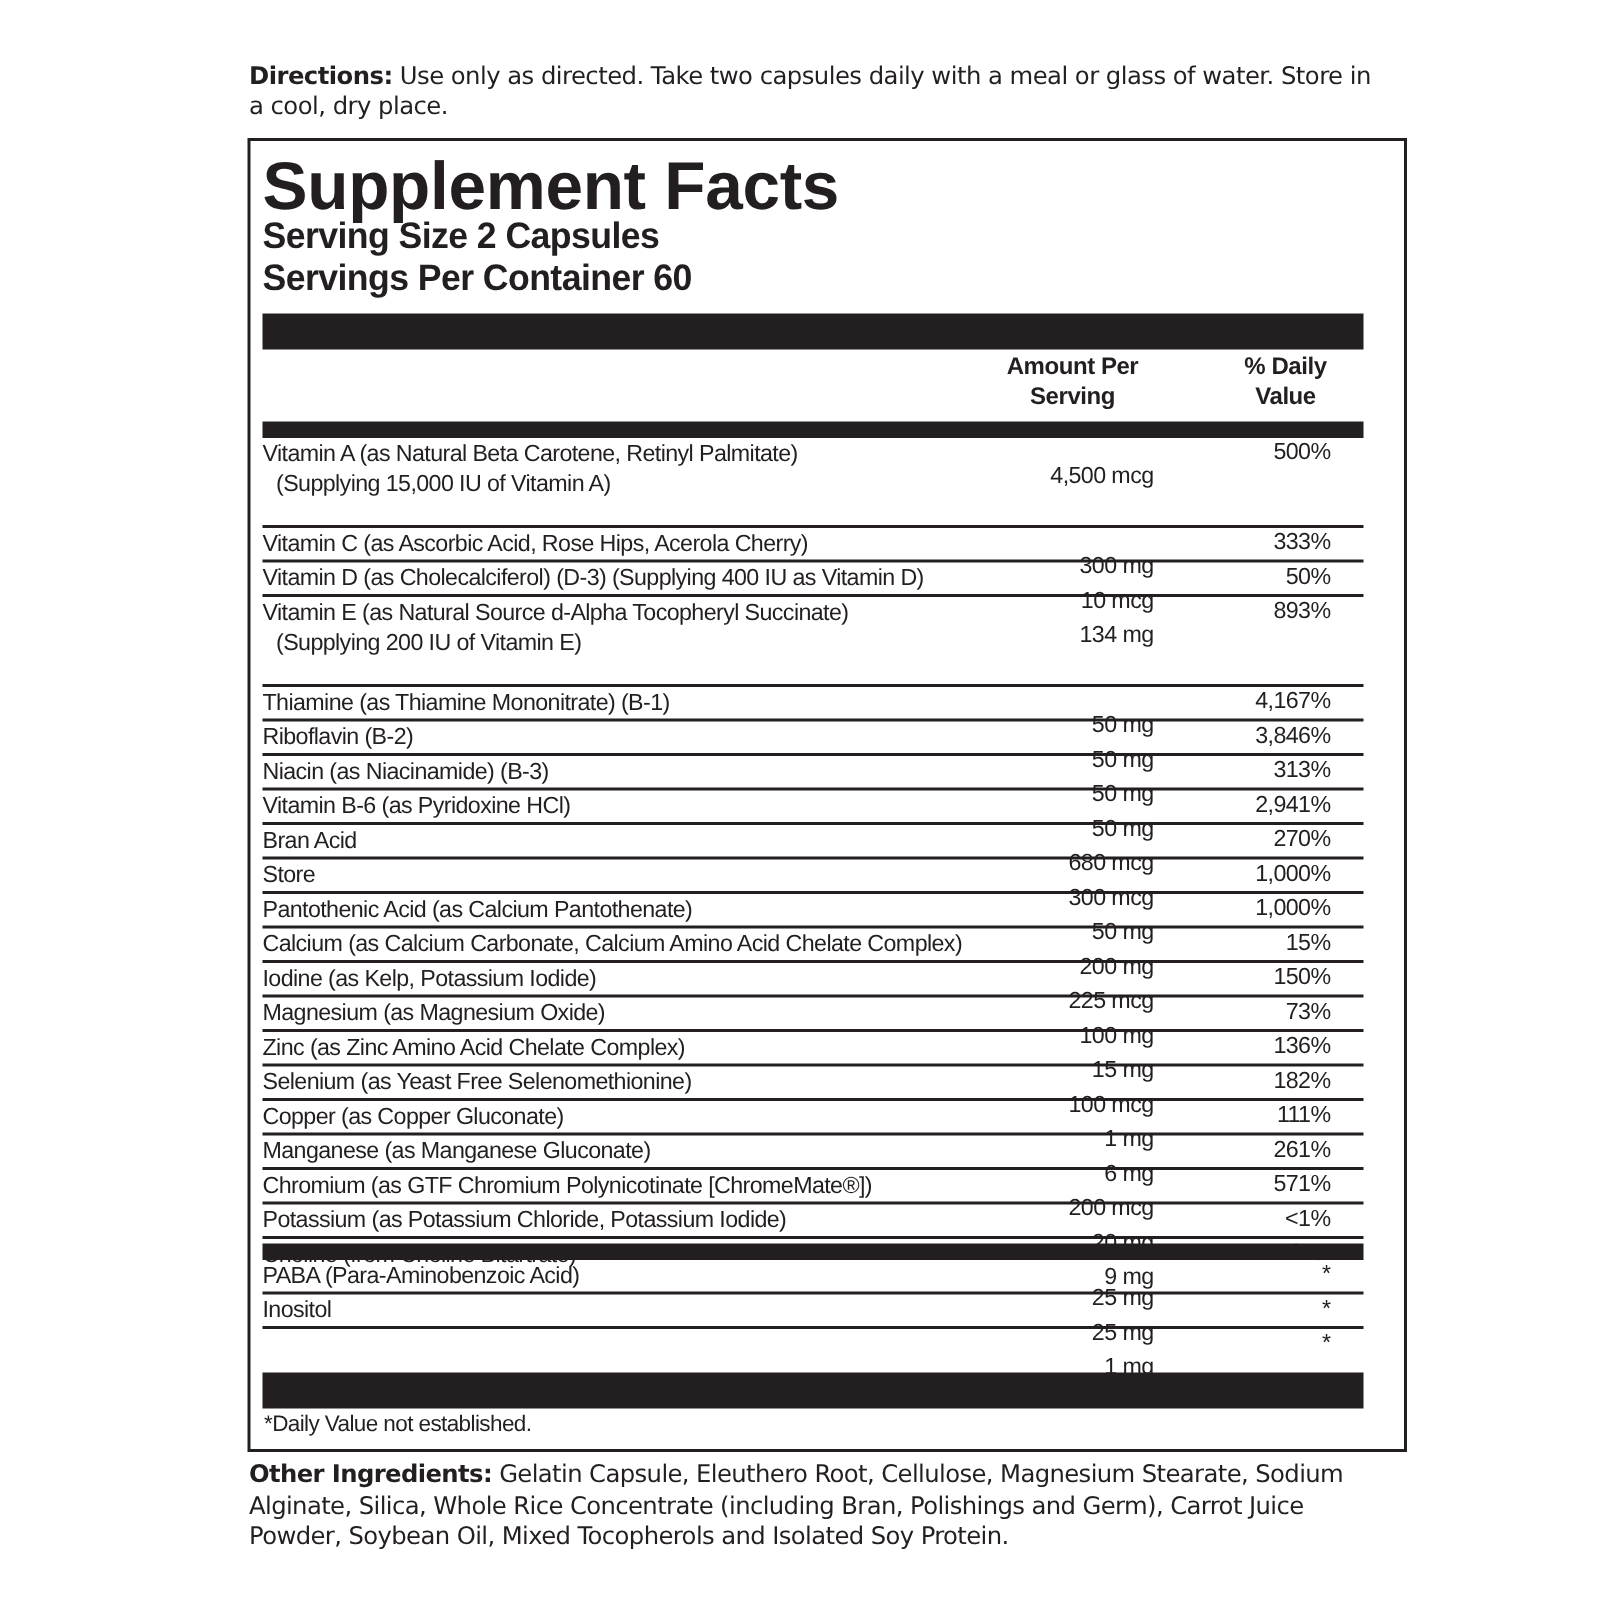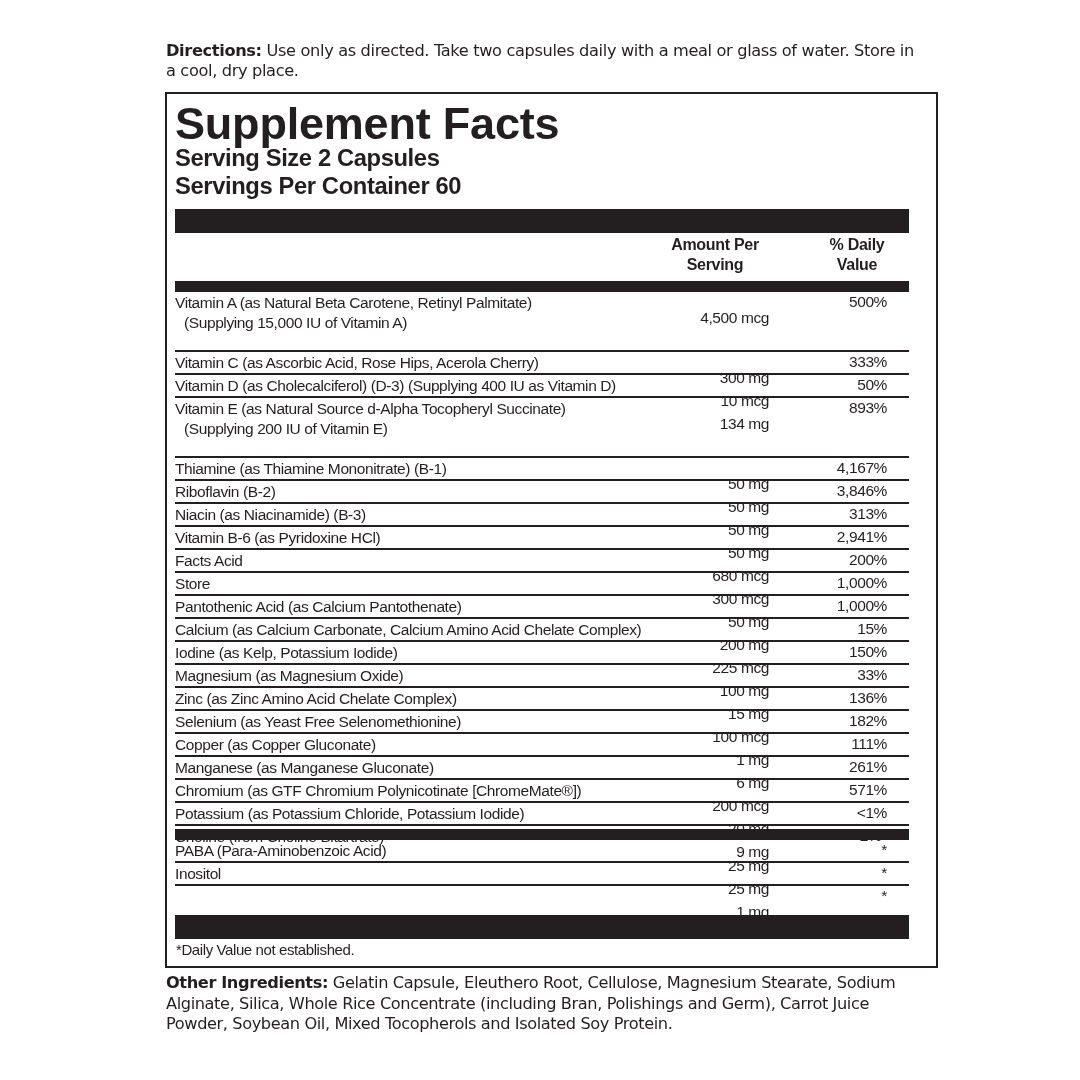--- a/index.html
+++ b/index.html
@@ -119,23 +119,23 @@
         <div class="name"><span>Niacin (as Niacinamide) (B-3)</span></div>
         <div class="amt">50 mg</div>
         <div class="dv">313%</div>
       </div>
       <div class="row single">
         <div class="name"><span>Vitamin B-6 (as Pyridoxine HCl)</span></div>
         <div class="amt">50 mg</div>
         <div class="dv">2,941%</div>
       </div>
       <div class="row single">
-        <div class="name"><span>Facts Acid</span></div>
+        <div class="name"><span>Bran Acid</span></div>
         <div class="amt">680 mcg</div>
-        <div class="dv">200%</div>
+        <div class="dv">270%</div>
       </div>
       <div class="row single">
         <div class="name"><span>Store</span></div>
         <div class="amt">300 mcg</div>
         <div class="dv">1,000%</div>
       </div>
       <div class="row single">
         <div class="name"><span>Pantothenic Acid (as Calcium Pantothenate)</span></div>
         <div class="amt">50 mg</div>
         <div class="dv">1,000%</div>
@@ -146,21 +146,21 @@
         <div class="dv">15%</div>
       </div>
       <div class="row single">
         <div class="name"><span>Iodine (as Kelp, Potassium Iodide)</span></div>
         <div class="amt">225 mcg</div>
         <div class="dv">150%</div>
       </div>
       <div class="row single">
         <div class="name"><span>Magnesium (as Magnesium Oxide)</span></div>
         <div class="amt">100 mg</div>
-        <div class="dv">33%</div>
+        <div class="dv">73%</div>
       </div>
       <div class="row single">
         <div class="name"><span>Zinc (as Zinc Amino Acid Chelate Complex)</span></div>
         <div class="amt">15 mg</div>
         <div class="dv">136%</div>
       </div>
       <div class="row single">
         <div class="name"><span>Selenium (as Yeast Free Selenomethionine)</span></div>
         <div class="amt">100 mcg</div>
         <div class="dv">182%</div>

